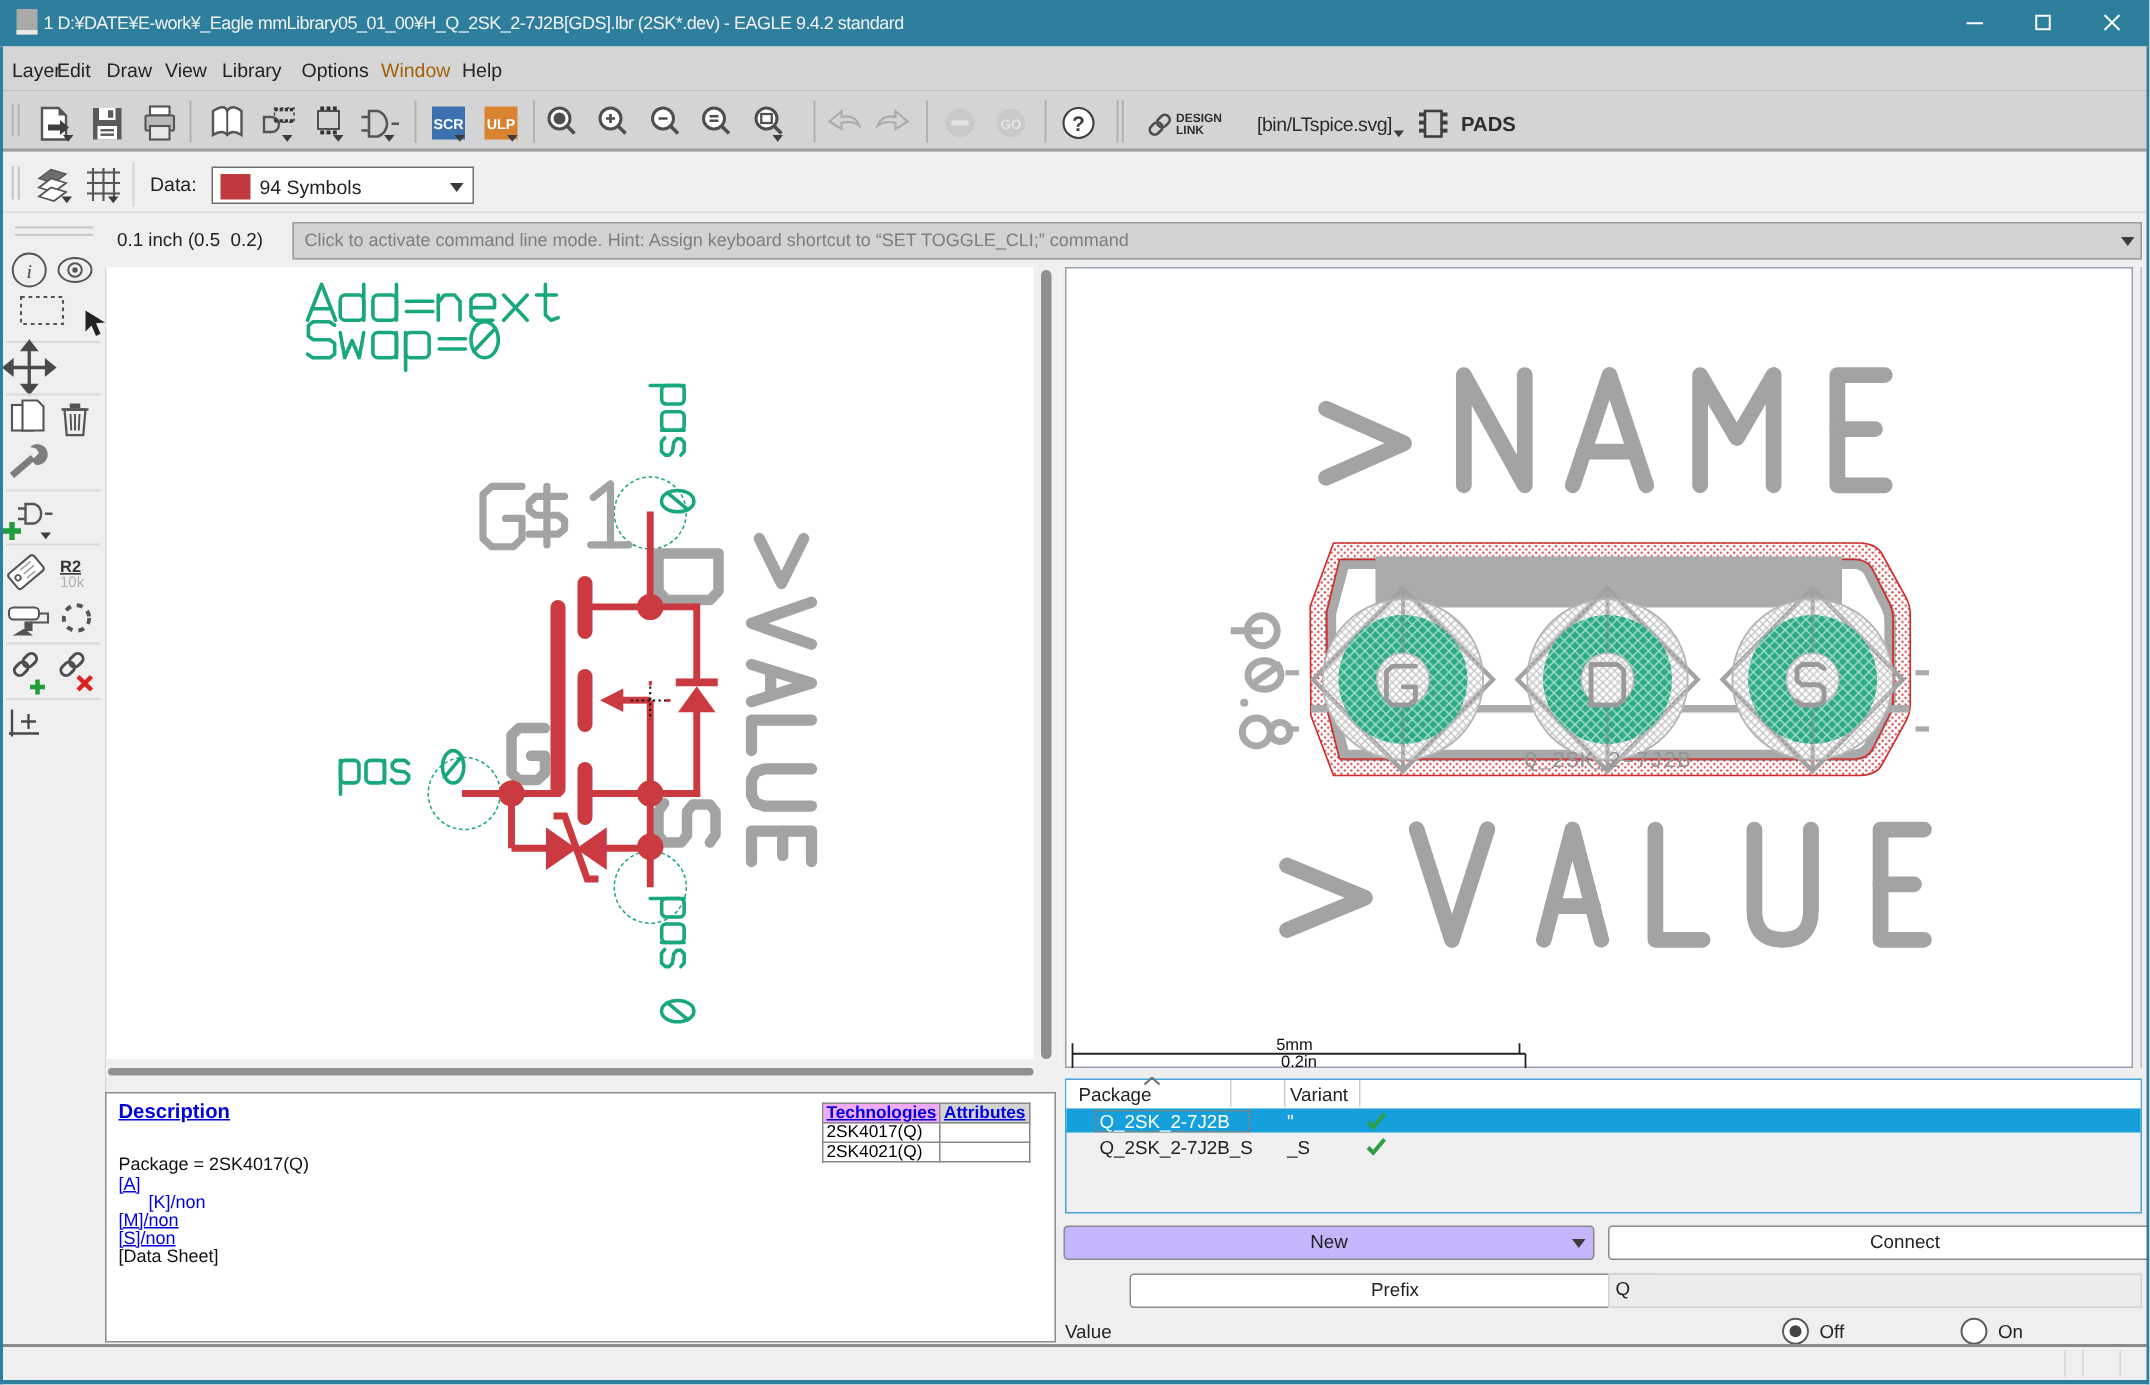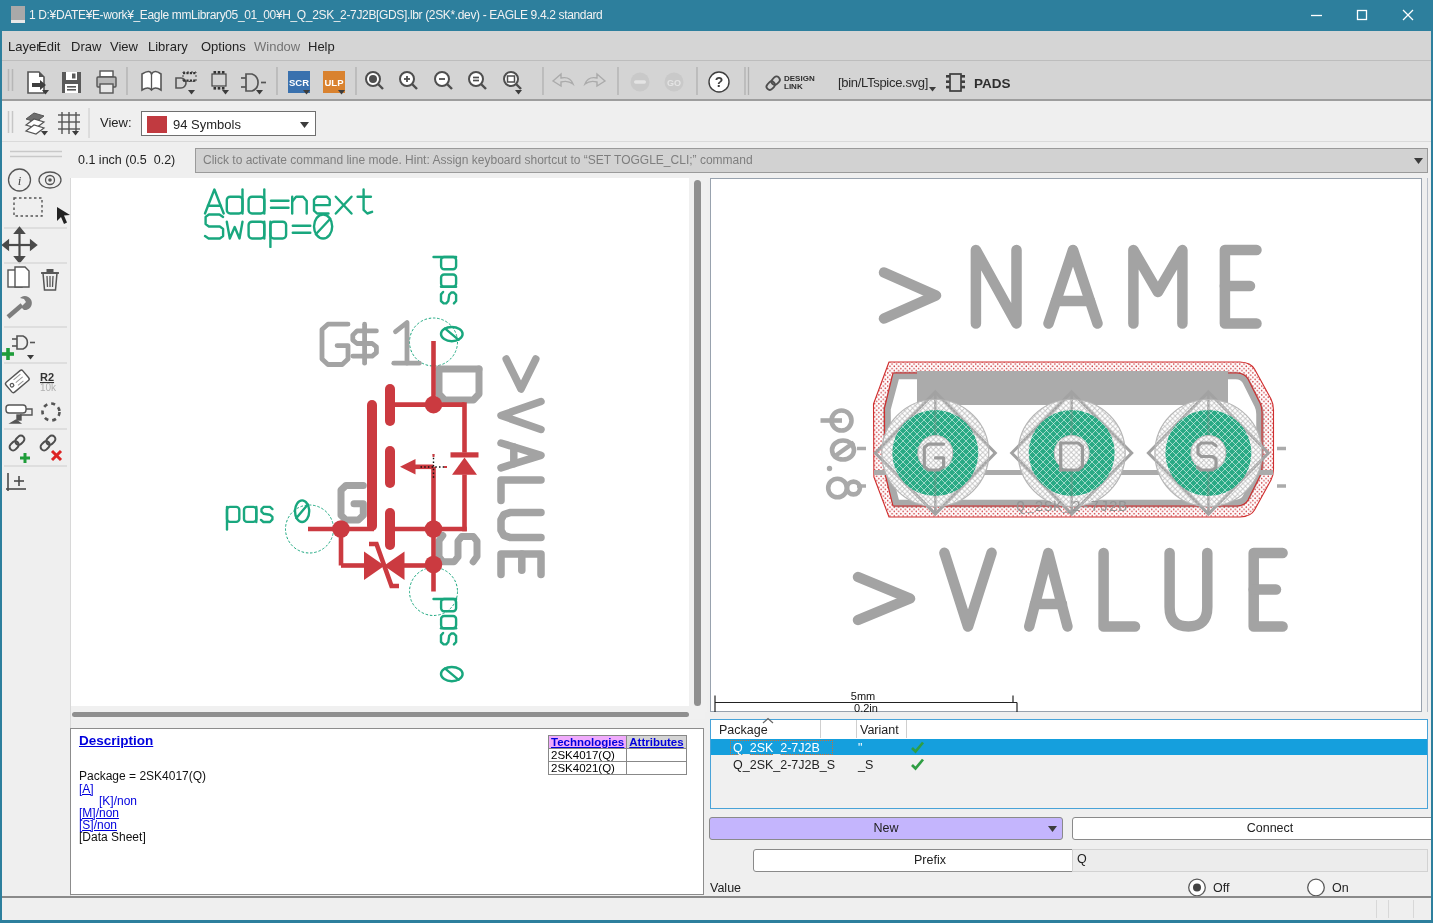--- a/index.html
+++ b/index.html
@@ -23,21 +23,21 @@
       <line x1="103" y1="10" x2="113" y2="20" stroke="#fff" stroke-width="1.3"></line>
       <line x1="113" y1="10" x2="103" y2="20" stroke="#fff" stroke-width="1.3"></line>
     </svg>
 <div class="abs" style="left:0;top:31px;width:1431px;height:30px;background:#d5d5d5;border-bottom:1px solid #bdbdbd;"></div>
 <div class="abs" style="left:8px;top:39px;font-size:13px;color:#232323;">Layer</div>
 <div class="abs" style="left:38px;top:39px;font-size:13px;color:#232323;">Edit</div>
 <div class="abs" style="left:71px;top:39px;font-size:13px;color:#232323;">Draw</div>
 <div class="abs" style="left:110px;top:39px;font-size:13px;color:#232323;">View</div>
 <div class="abs" style="left:148px;top:39px;font-size:13px;color:#232323;">Library</div>
 <div class="abs" style="left:201px;top:39px;font-size:13px;color:#232323;">Options</div>
-<div class="abs" style="left:254px;top:39px;font-size:13px;color:#737373;">Window</div>
+<div class="abs" style="left:254px;top:39px;font-size:13px;color:#a16207;">Window</div>
 <div class="abs" style="left:308px;top:39px;font-size:13px;color:#232323;">Help</div>
 <div class="abs" style="left:0;top:61px;width:1431px;height:40px;background:#d4d4d4;border-bottom:2px solid #9d9d9d;"></div>
 <svg class="abs" style="left:0;top:61px;" width="1431" height="38">
 <line x1="8.5" y1="8" x2="8.5" y2="30" stroke="#b6b6b6" stroke-width="1.5"></line>
       <line x1="12.5" y1="8" x2="12.5" y2="30" stroke="#b6b6b6" stroke-width="1.5"></line>
 <path d="M28,11 h11 l5,5 v16 h-16 z" fill="#fff" stroke="#555" stroke-width="1.6"></path>
       <path d="M39,11 l5,5 h-5 z" fill="#555"></path>
       <path d="M32,22 h8 v-3 l6,5 -6,5 v-3 h-8 z" fill="#3f3f3f"></path>
 <path d="M42,29 h7 l-3.5,4.5 z" fill="#3c3c3c"></path>
 <path d="M62,11 h19 v21 h-19 v-17 z" fill="#5a5a5a"></path>
@@ -146,21 +146,21 @@
 <line x1="62" y1="9" x2="62" y2="31"></line>
         <line x1="58" y1="12" x2="80" y2="12"></line>
 <line x1="69" y1="9" x2="69" y2="31"></line>
         <line x1="58" y1="19" x2="80" y2="19"></line>
 <line x1="76" y1="9" x2="76" y2="31"></line>
         <line x1="58" y1="26" x2="80" y2="26"></line>
 </g>
 <path d="M72,28 h7 l-3.5,4.5 z" fill="#3c3c3c"></path>
 <line x1="89" y1="5" x2="89" y2="35" stroke="#d3d3d3" stroke-width="1.3"></line>
 </svg>
-<div class="abs" style="left:100px;top:115px;font-size:13px;color:#232323;">View:</div>
+<div class="abs" style="left:100px;top:115px;font-size:13px;color:#232323;">Data:</div>
 <div class="abs" style="left:141px;top:111px;width:175px;height:25px;background:#fff;border:1px solid #6f6f6f;"></div>
 <div class="abs" style="left:147px;top:115.5px;width:20px;height:17px;background:#c13a40;"></div>
 <div class="abs" style="left:173px;top:117px;font-size:13px;color:#232323;">94 Symbols</div>
 <svg class="abs" style="left:298px;top:120px;" width="14" height="10">
       <path d="M2,2 h9 l-4.5,6 z" fill="#3c3c3c"></path>
     </svg>
 <div class="abs" style="left:0;top:143px;width:1431px;height:35px;background:#efefef;"></div>
 <div class="abs" style="left:78px;top:153px;font-size:12.5px;color:#232323;">0.1 inch (0.5&nbsp; 0.2)</div>
 <div class="abs" style="left:195px;top:148px;width:1233px;height:25px;background:#d2d2d2;border:1px solid #9a9a9a;"></div>
 <div class="abs" style="left:203px;top:153px;font-size:12px;color:#7e7e7e;">Click to activate command line mode. Hint: Assign keyboard shortcut to “SET TOGGLE_CLI;” command</div>

